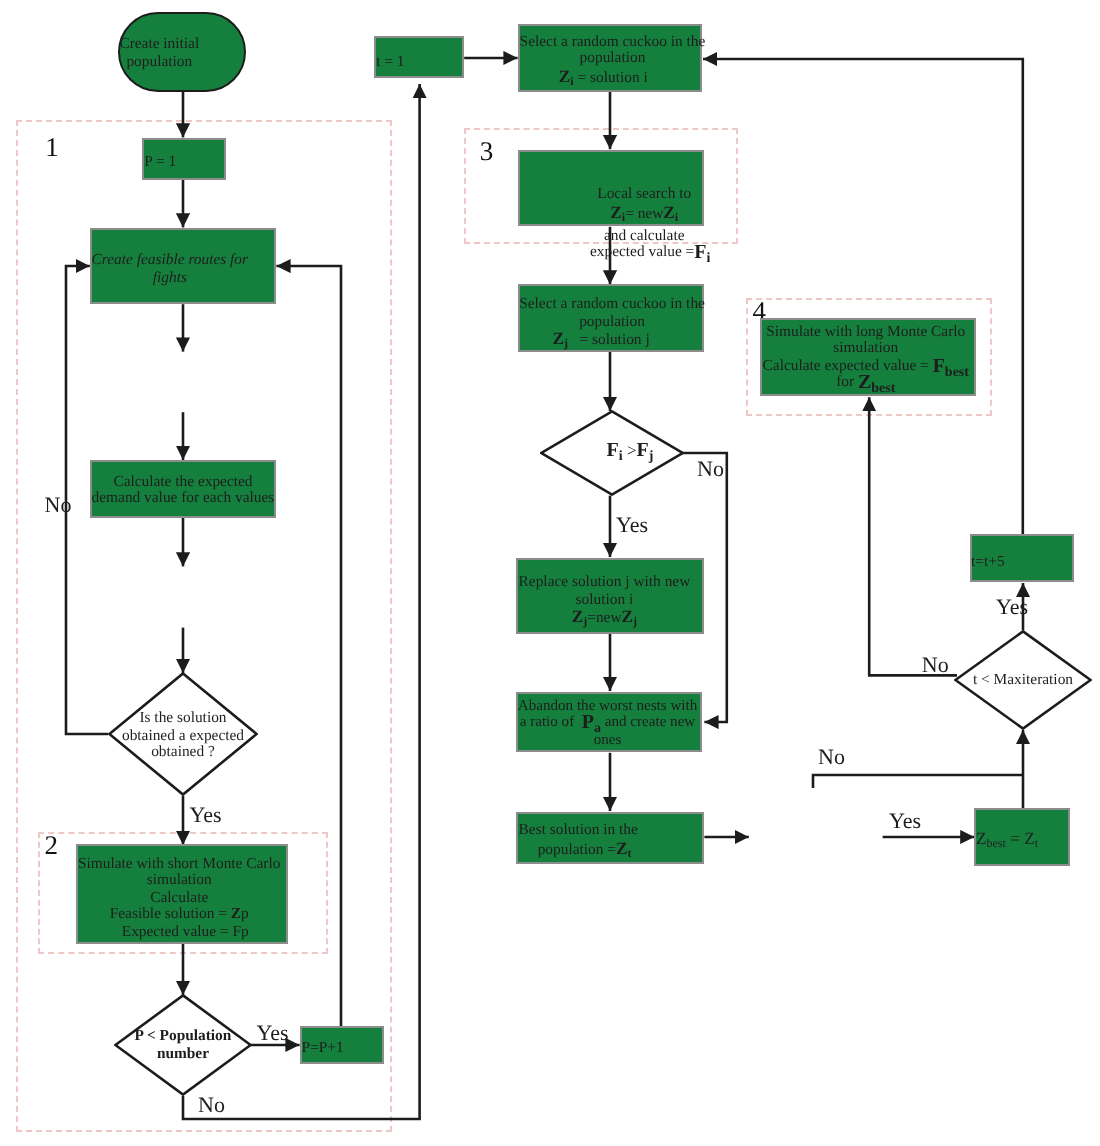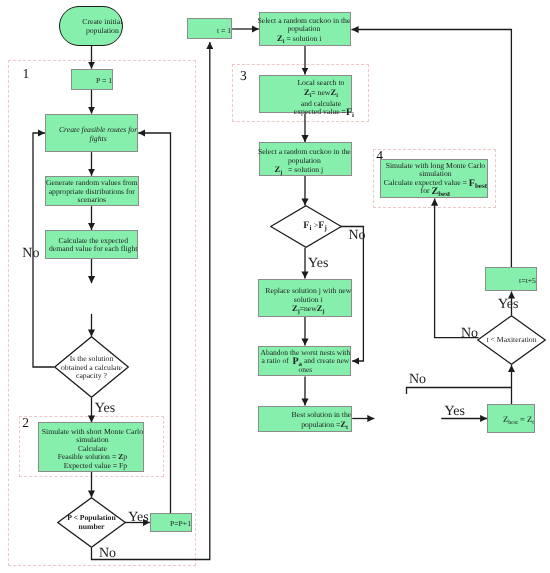--- a/index.html
+++ b/index.html
@@ -2,31 +2,31 @@
 <html><head>
 <meta charset="utf-8">
 <title>Cuckoo Search Flowchart</title>
 <style>
   html,body{margin:0;padding:0;background:#ffffff;}
   body{width:550px;height:573px;font-family:"Liberation Serif",serif;color:#202020;
        -webkit-font-smoothing:antialiased;text-rendering:geometricPrecision;}
   #canvas{position:relative;width:550px;height:573px;overflow:hidden;background:#fff;}
   svg#wires{position:absolute;left:0;top:0;width:550px;height:573px;pointer-events:none;}
   .node{position:absolute;box-sizing:border-box;display:flex;align-items:center;
-        justify-content:flex-end;text-align:center;background:#86efac;}
+        justify-content:flex-start;text-align:center;background:#15803d;}
   .rect{border:1px solid #8c8c8c;}
   .stadium{border:1.2px solid #1c1c1c;border-radius:999px;}
   .nodetext{font-size:7.7px;line-height:8.6px;color:#1d1d1d;white-space:nowrap;}
   .diamond-wrap{position:absolute;}
   .diamond-text{position:absolute;left:0;top:0;width:100%;height:100%;
         display:flex;align-items:center;justify-content:center;text-align:center;
         font-size:7.7px;line-height:8.6px;color:#1d1d1d;white-space:nowrap;}
   .grp{position:absolute;box-sizing:border-box;border:1px dashed #eec7c7;}
   .grp-label{position:absolute;font-size:13.5px;line-height:13.5px;color:#111;}
-  .elabel{position:absolute;font-size:14px;line-height:7px;color:#1d1d1d;white-space:nowrap;}
+  .elabel{position:absolute;font-size:11px;line-height:7px;color:#1d1d1d;white-space:nowrap;}
   sub{font-size:0.70em;vertical-align:-0.28em;}
   .b{font-weight:bold;}
   .f10{font-size:10px;line-height:0;display:inline-block;width:auto;height:0;overflow:visible;position:relative;top:1px;vertical-align:baseline;}
   .fbig{font-size:10px;line-height:11px;margin-left:18px;}
   .f85{font-size:8.6px;}
 </style>
 </head>
 <body>
 
 <div id="canvas">
@@ -105,51 +105,44 @@
     <div class="nodetext" style="position:relative;top:1.5px;">P = 1</div>
   </div>
 
   <div class="node rect" style="left:44.8px;top:113.7px;width:93.4px;height:38.4px;">
     <div class="nodetext" style="position:relative;top:2.0px;font-style:italic;">
       <div>Create feasible routes for</div>
       <div>fights</div>
     </div>
   </div>
 
-  <div class="node rect" style="left:44.8px;top:175.8px;width:93.8px;height:30.3px;">
-    <div class="nodetext" style="position:relative;top:1.0px;">
-      <div>Generate random values from</div>
-      <div>appropriate distributions for</div>
-      <div>scenarios</div>
-    </div>
-  </div>
 
   <div class="node rect" style="left:44.8px;top:230px;width:93.6px;height:28.5px;">
     <div class="nodetext" style="position:relative;top:1.0px;">
       <div>Calculate the expected</div>
-      <div>demand value for each flight</div>
+      <div>demand value for each values</div>
     </div>
   </div>
 
 
   <div class="diamond-wrap" style="left:54px;top:336px;width:75px;height:62px;">
     <svg width="75" height="62" viewBox="0 0 75 62">
         <polygon points="37.5,0.7 74.3,31 37.5,61.3 0.7,31" fill="#fff" stroke="#1c1c1c" stroke-width="1.3"></polygon>
       </svg>
     <div class="diamond-text" style="padding-top:1px;">
       <div>
         <div>Is the solution</div>
-        <div>obtained a calculate</div>
-        <div>capacity ?</div>
+        <div>obtained a expected</div>
+        <div>obtained ?</div>
       </div>
     </div>
   </div>
 
   <div class="node rect" style="left:38px;top:422px;width:106px;height:50px;">
-    <div class="nodetext" style="position:relative;top:2.0px;padding-left:20px;">
+    <div class="nodetext" style="position:relative;top:2.0px;">
       <div>Simulate with short Monte Carlo</div>
       <div>simulation</div>
       <div>Calculate</div>
       <div>Feasible solution = <span style="font-weight:bold;">Z</span>p</div>
       <div style="position:relative;left:3px;">Expected value = Fp</div>
     </div>
   </div>
 
   <div class="diamond-wrap" style="left:57px;top:497px;width:69px;height:51px;">
     <svg width="69" height="51" viewBox="0 0 69 51">
@@ -173,21 +166,21 @@
 
   <div class="node rect" style="left:258.8px;top:11.5px;width:92.5px;height:34.5px;">
     <div class="nodetext" style="position:relative;top:2.5px;">
       <div>Select a random cuckoo in the</div>
       <div>population</div>
       <div style="position:relative;left:-4.6px;"><span class="b f85">Z<sub>i</sub></span> = solution i</div>
     </div>
   </div>
 
   <div class="node rect" style="left:259px;top:74.6px;width:93px;height:38.8px;">
-    <div class="nodetext" style="position:relative;top:4px;">
+    <div class="nodetext" style="position:relative;top:18px;margin-left:32px;">
       <div>Local search to</div>
       <div><span class="b f85">Z<sub>i</sub></span>= new<span class="b f85">Z<sub>i</sub></span></div>
       <div>and calculate</div>
       <div style="position:relative;left:3px;">expected value =<span class="b f10">F<sub>i</sub></span></div>
     </div>
   </div>
 
   <div class="node rect" style="left:258.6px;top:142.2px;width:93.2px;height:33.4px;">
     <div class="nodetext" style="position:relative;top:4.0px;">
       <div>Select a random cuckoo in the</div>

